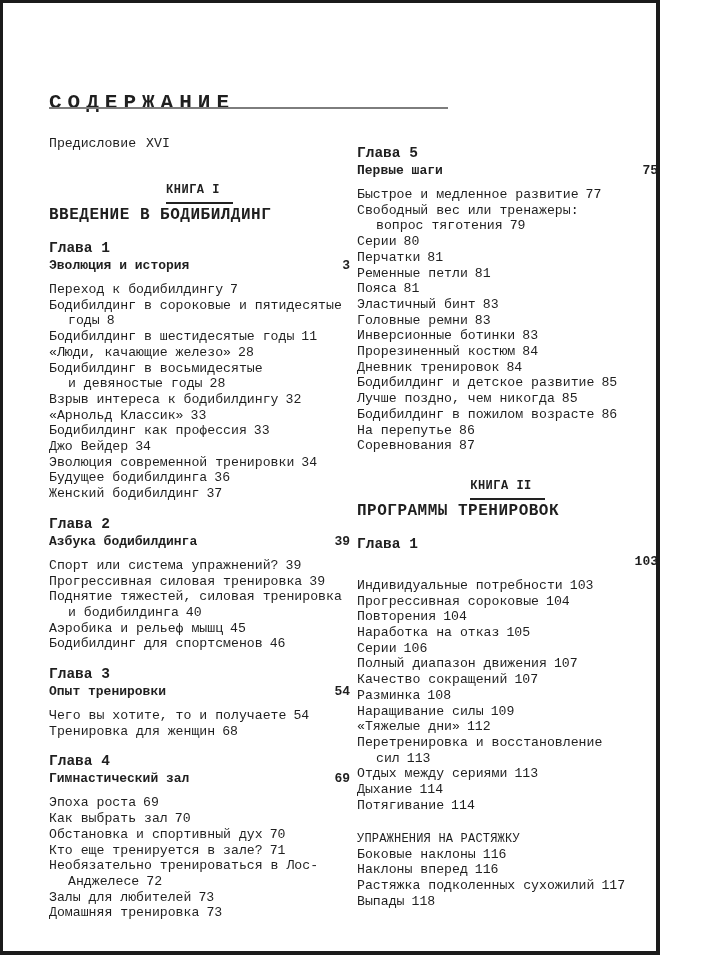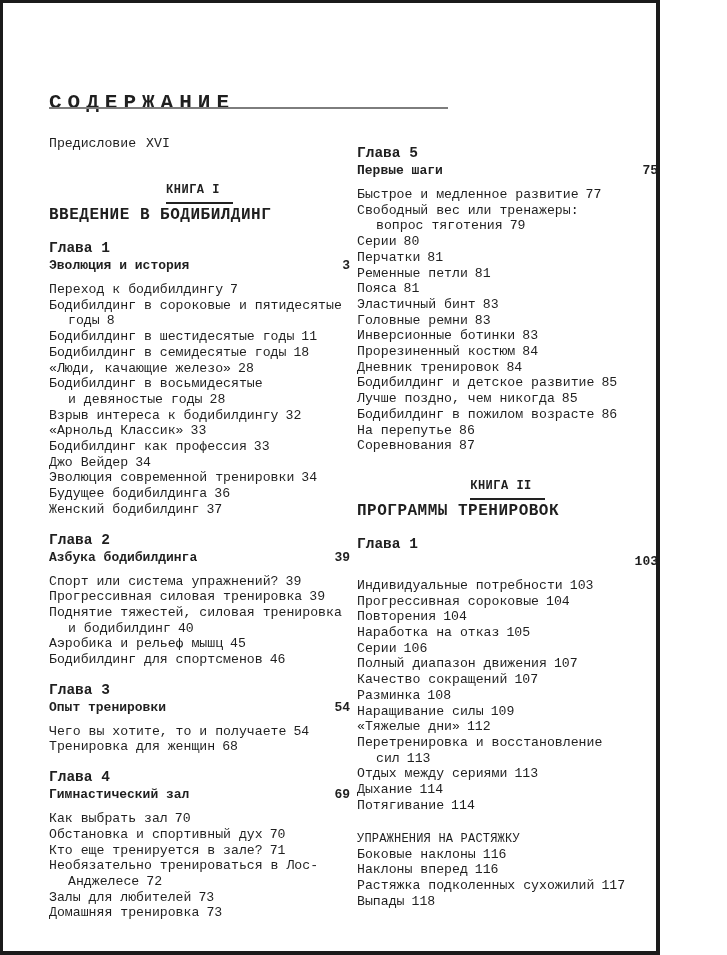--- a/index.html
+++ b/index.html
@@ -81,21 +81,20 @@
       <div class="chapter">
         <div class="chapter-kicker">Глава 1</div>
         <div class="chapter-row">
           <span class="chapter-title">Эволюция и история</span>
           <span class="chapter-page">3</span>
         </div>
         <div class="items">
           <div class="toc-item"><span class="item-label">Переход к бодибилдингу</span><span class="item-page">7</span></div>
           <div class="toc-item"><span class="item-label">Бодибилдинг в сороковые и пятидесятые годы</span><span class="item-page">8</span></div>
           <div class="toc-item"><span class="item-label">Бодибилдинг в шестидесятые годы</span><span class="item-page">11</span></div>
-          <div class="toc-item"><span class="item-label">Бодибилдинг в семидесятые годы</span><span class="item-page">18</span></div>
           <div class="toc-item"><span class="item-label">«Люди, качающие железо»</span><span class="item-page">28</span></div>
           <div class="toc-item"><span class="item-label">Бодибилдинг в восьмидесятые
 и девяностые годы</span><span class="item-page">28</span></div>
           <div class="toc-item"><span class="item-label">Взрыв интереса к бодибилдингу</span><span class="item-page">32</span></div>
           <div class="toc-item"><span class="item-label">«Арнольд Классик»</span><span class="item-page">33</span></div>
           <div class="toc-item"><span class="item-label">Бодибилдинг как профессия</span><span class="item-page">33</span></div>
           <div class="toc-item"><span class="item-label">Джо Вейдер</span><span class="item-page">34</span></div>
           <div class="toc-item"><span class="item-label">Эволюция современной тренировки</span><span class="item-page">34</span></div>
           <div class="toc-item"><span class="item-label">Будущее бодибилдинга</span><span class="item-page">36</span></div>
           <div class="toc-item"><span class="item-label">Женский бодибилдинг</span><span class="item-page">37</span></div>
@@ -104,21 +103,21 @@
       <div class="chapter">
         <div class="chapter-kicker">Глава 2</div>
         <div class="chapter-row">
           <span class="chapter-title">Азбука бодибилдинга</span>
           <span class="chapter-page">39</span>
         </div>
         <div class="items">
           <div class="toc-item"><span class="item-label">Спорт или система упражнений?</span><span class="item-page">39</span></div>
           <div class="toc-item"><span class="item-label">Прогрессивная силовая тренировка</span><span class="item-page">39</span></div>
           <div class="toc-item"><span class="item-label">Поднятие тяжестей, силовая тренировка
-и бодибилдинг</span><span class="item-page">40</span></div>
+и бодибилдинга</span><span class="item-page">40</span></div>
           <div class="toc-item"><span class="item-label">Аэробика и рельеф мышц</span><span class="item-page">45</span></div>
           <div class="toc-item"><span class="item-label">Бодибилдинг для спортсменов</span><span class="item-page">46</span></div>
         </div>
       </div>
       <div class="chapter">
         <div class="chapter-kicker">Глава 3</div>
         <div class="chapter-row">
           <span class="chapter-title">Опыт тренировки</span>
           <span class="chapter-page">54</span>
         </div>
@@ -127,20 +126,21 @@
           <div class="toc-item"><span class="item-label">Тренировка для женщин</span><span class="item-page">68</span></div>
         </div>
       </div>
       <div class="chapter">
         <div class="chapter-kicker">Глава 4</div>
         <div class="chapter-row">
           <span class="chapter-title">Гимнастический зал</span>
           <span class="chapter-page">69</span>
         </div>
         <div class="items">
+          <div class="toc-item"><span class="item-label">Эпоха роста</span><span class="item-page">69</span></div>
           <div class="toc-item"><span class="item-label">Как выбрать зал</span><span class="item-page">70</span></div>
           <div class="toc-item"><span class="item-label">Обстановка и спортивный дух</span><span class="item-page">70</span></div>
           <div class="toc-item"><span class="item-label">Кто еще тренируется в зале?</span><span class="item-page">71</span></div>
           <div class="toc-item"><span class="item-label">Необязательно тренироваться в Лос-Анджелесе</span><span class="item-page">72</span></div>
           <div class="toc-item"><span class="item-label">Залы для любителей</span><span class="item-page">73</span></div>
           <div class="toc-item"><span class="item-label">Домашняя тренировка</span><span class="item-page">73</span></div>
         </div>
       </div>
     </div>
   <div class="col col-right" id="col-right">

